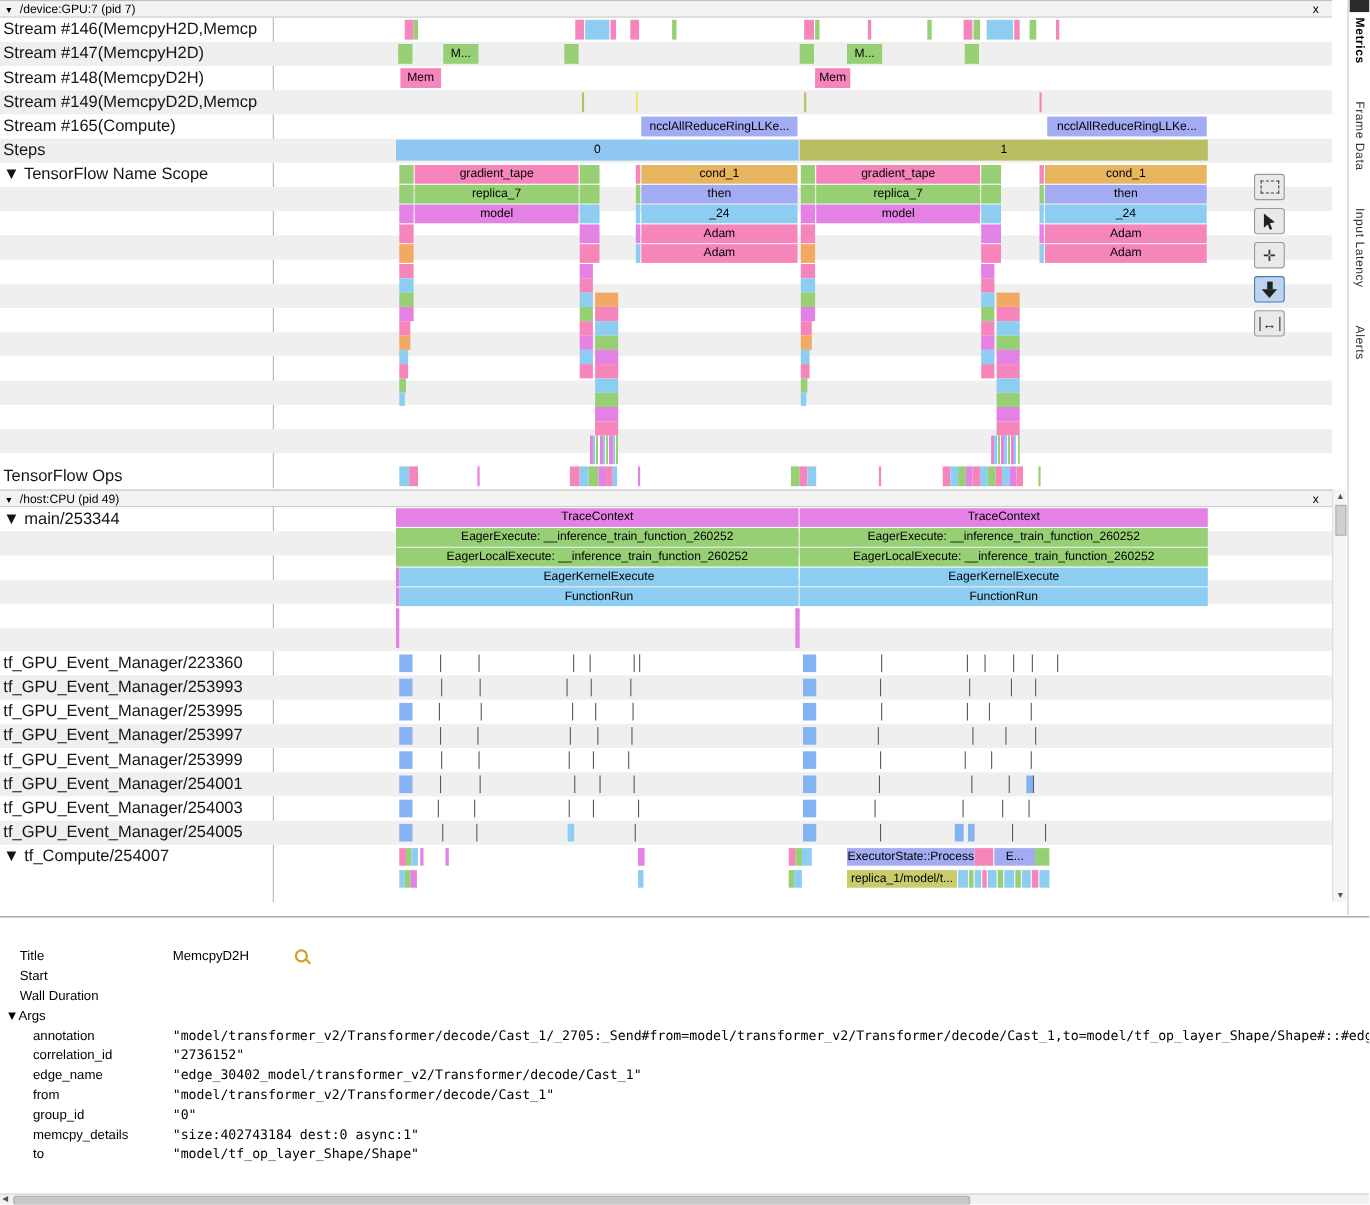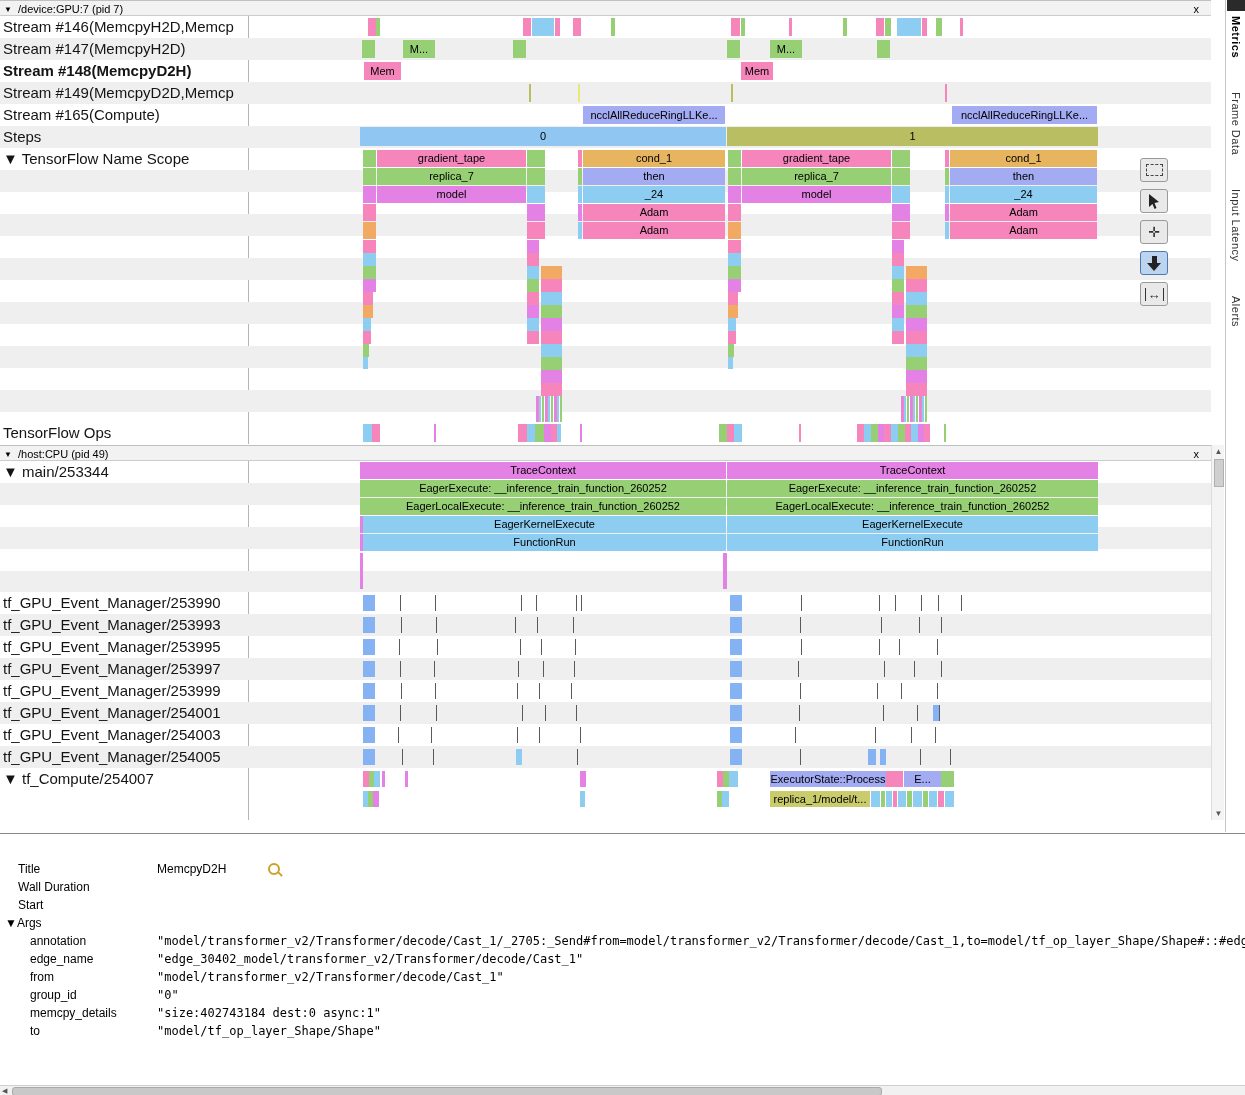--- a/index.html
+++ b/index.html
@@ -81,39 +81,39 @@
   <div class="sec-header" style="top:445px">
     <span class="sec-tri">▼</span>
     <span class="sec-title-text">/host:CPU (pid 49)</span>
     <span class="sec-close">x</span>
   </div>
   <div class="divider" style="left:248px;top:16px;height:428px"></div>
   <div class="divider" style="left:248px;top:461px;height:359px"></div>
 <div class="row-label" style="top: 18px;">Stream #146(MemcpyH2D,Memcp</div>
     <div class="stripe" style="top: 38px; height: 22px;"></div>
     <div class="row-label" style="top: 40px;">Stream #147(MemcpyH2D)</div>
-    <div class="row-label" style="top: 62px; font-weight: bold;">Stream #148(MemcpyD2H)</div>
+    <div class="row-label" style="top: 62px;">Stream #148(MemcpyD2H)</div>
     <div class="stripe" style="top: 82px; height: 22px;"></div>
     <div class="row-label" style="top: 84px;">Stream #149(MemcpyD2D,Memcp</div>
     <div class="row-label" style="top: 106px;">Stream #165(Compute)</div>
     <div class="stripe" style="top: 126px; height: 22px;"></div>
     <div class="row-label" style="top: 128px;">Steps</div>
     <div class="stripe" style="top: 170px; height: 22px;"></div>
     <div class="stripe" style="top: 214px; height: 22px;"></div>
     <div class="stripe" style="top: 258px; height: 22px;"></div>
     <div class="stripe" style="top: 302px; height: 22px;"></div>
     <div class="stripe" style="top: 346px; height: 22px;"></div>
     <div class="stripe" style="top: 390px; height: 22px;"></div>
     <div class="row-label" style="top: 150px;">▼ TensorFlow Name Scope</div>
     <div class="row-label" style="top: 424px;">TensorFlow Ops</div>
     <div class="stripe" style="top: 483px; height: 22px;"></div>
     <div class="stripe" style="top: 527px; height: 22px;"></div>
     <div class="stripe" style="top: 571px; height: 21px;"></div>
     <div class="row-label" style="top: 463px;">▼ main/253344</div>
-    <div class="row-label" style="top: 594px;">tf_GPU_Event_Manager/253990</div>
+    <div class="row-label" style="top: 594px;">tf_GPU_Event_Manager/223360</div>
     <div class="stripe" style="top: 614px; height: 22px;"></div>
     <div class="row-label" style="top: 616px;">tf_GPU_Event_Manager/253993</div>
     <div class="row-label" style="top: 638px;">tf_GPU_Event_Manager/253995</div>
     <div class="stripe" style="top: 658px; height: 22px;"></div>
     <div class="row-label" style="top: 660px;">tf_GPU_Event_Manager/253997</div>
     <div class="row-label" style="top: 682px;">tf_GPU_Event_Manager/253999</div>
     <div class="stripe" style="top: 702px; height: 22px;"></div>
     <div class="row-label" style="top: 704px;">tf_GPU_Event_Manager/254001</div>
     <div class="row-label" style="top: 726px;">tf_GPU_Event_Manager/254003</div>
     <div class="stripe" style="top: 746px; height: 22px;"></div>
@@ -459,31 +459,35 @@
 </div>
 
 <div id="panel">
   <div id="fields">
       <div class="frow">
         <div class="flabel">Title</div>
         <div class="fval sans">MemcpyD2H</div>
         <span class="mag"></span>
       </div>
       <div class="frow">
+        <div class="flabel">Start</div>
+        <div class="fval sans"></div>
+      </div>
+      <div class="frow">
         <div class="flabel">Wall Duration</div>
         <div class="fval sans"></div>
       </div>
-      <div class="frow">
-        <div class="flabel">Start</div>
-        <div class="fval sans"></div>
-      </div>
       <div class="frow args-head">▼Args</div>
       <div class="frow">
         <div class="flabel arg">annotation</div>
         <div class="fval">"model/transformer_v2/Transformer/decode/Cast_1/_2705:_Send#from=model/transformer_v2/Transformer/decode/Cast_1,to=model/tf_op_layer_Shape/Shape#::#edg</div>
+      </div>
+      <div class="frow">
+        <div class="flabel arg">correlation_id</div>
+        <div class="fval">"2736152"</div>
       </div>
       <div class="frow">
         <div class="flabel arg">edge_name</div>
         <div class="fval">"edge_30402_model/transformer_v2/Transformer/decode/Cast_1"</div>
       </div>
       <div class="frow">
         <div class="flabel arg">from</div>
         <div class="fval">"model/transformer_v2/Transformer/decode/Cast_1"</div>
       </div>
       <div class="frow">

